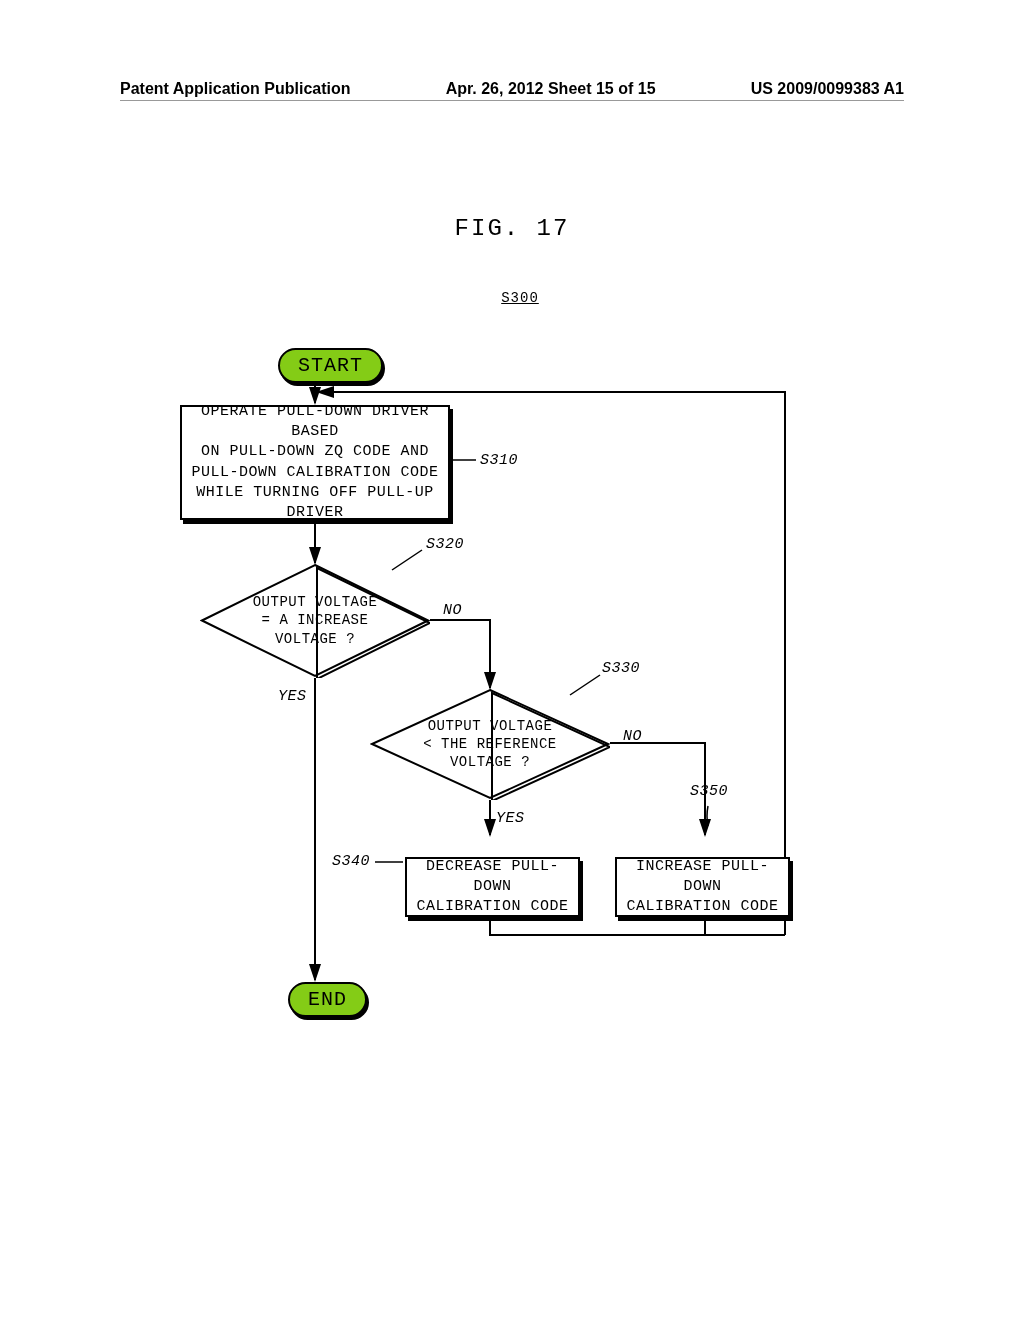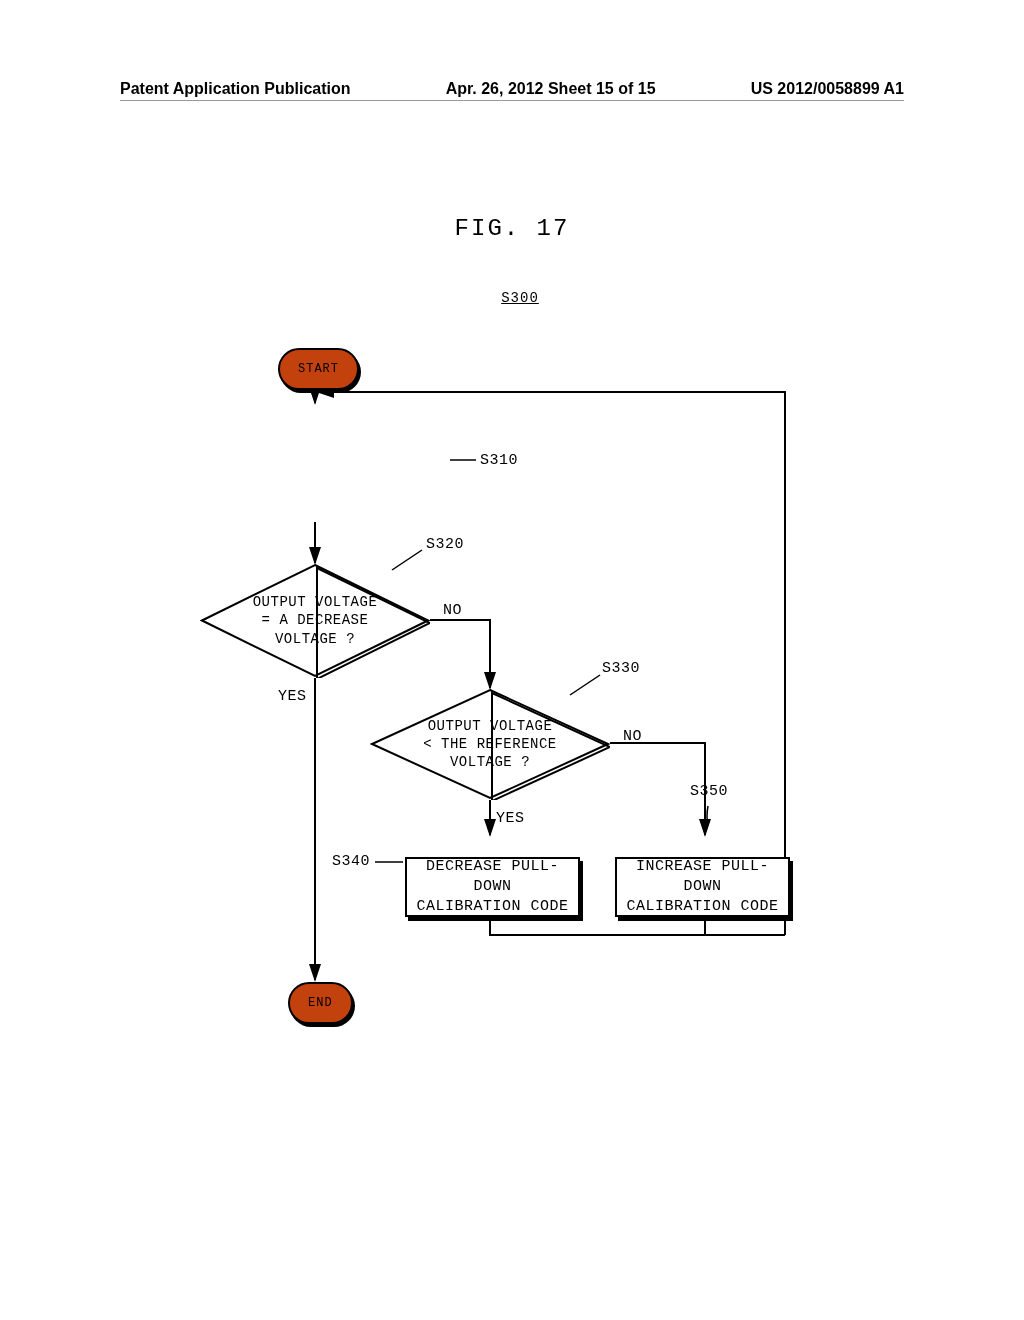--- a/index.html
+++ b/index.html
@@ -50,24 +50,24 @@
     top: 340px;
     left: 160px;
     width: 720px;
     height: 680px;
   }
   
   .terminator {
     position: absolute;
     border: 2px solid #000;
     border-radius: 999px;
-    padding: 12px 18px;
-    font-family: "Courier New", monospace;
-    font-size: 12px;
-    background: #c2410c;
+    padding: 4px 18px;
+    font-family: "Courier New", monospace;
+    font-size: 20px;
+    background: #84cc16;
     letter-spacing: 1px;
   }
   .term-shadow {
     box-shadow: 2px 3px 0 #000;
   }
   
   .process {
     position: absolute;
     border: 2px solid #000;
     background: #fff;
@@ -107,36 +107,37 @@
     line-height: 1.3;
     letter-spacing: 0.5px;
     z-index: 2;
   }
   
   .label {
     position: absolute;
     font-family: "Courier New", monospace;
     font-size: 15px;
     letter-spacing: 0.5px;
+    font-style: italic;
   }
   
   .connectors {
     position: absolute;
     top: 0; left: 0;
     width: 100%; height: 100%;
     pointer-events: none;
   }
 </style>
 </head>
 <body>
 
 <div class="header">
   <span>Patent Application Publication</span>
   <span>Apr. 26, 2012  Sheet 15 of 15</span>
-  <span>US 2012/0058899 A1</span>
+  <span>US 2009/0099383 A1</span>
 </div>
 
 <div class="fig-title">FIG. 17</div>
 <div class="fig-id">S300</div>
 
 <div class="flow">
 
   <svg class="connectors" viewBox="0 0 720 680">
     <defs>
       <marker id="arrow" markerWidth="10" markerHeight="10" refX="8" refY="3" orient="auto">
@@ -170,31 +171,40 @@
 
     <line x1="215" y1="522" x2="243" y2="522" stroke="#000" stroke-width="1.5"></line>
 
     <path d="M 548 466 Q 546 476 548 486" stroke="#000" stroke-width="1.5" fill="none"></path>
   </svg>
 
   <div class="terminator term-shadow" style="left:118px; top:8px;">
     <span>START</span>
   </div>
 
+  <div class="process" style="left:20px; top:65px; width:270px; height:115px;">
+    <div>
+      <span>OPERATE PULL-DOWN DRIVER BASED</span><br>
+      <span>ON PULL-DOWN ZQ CODE AND</span><br>
+      <span>PULL-DOWN CALIBRATION CODE</span><br>
+      <span>WHILE TURNING OFF PULL-UP</span><br>
+      <span>DRIVER</span>
+    </div>
+  </div>
   <div class="label" style="left:320px; top:112px;">S310</div>
 
   <div class="decision-wrap" style="left:40px; top:223px; width:230px; height:115px;">
     <div class="diamond">
       <svg viewBox="0 0 230 115" preserveAspectRatio="none">
         <polygon points="115,2 228,57.5 115,113 2,57.5" fill="#fff" stroke="#000" stroke-width="2"></polygon>
         <polygon points="117,5 230,60 117,116" fill="none" stroke="#000" stroke-width="2"></polygon>
       </svg>
       <div class="diamond-text">
         <span>OUTPUT VOLTAGE</span><br>
-        <span>= A DECREASE</span><br>
+        <span>= A INCREASE</span><br>
         <span>VOLTAGE ?</span>
       </div>
     </div>
   </div>
   <div class="label" style="left:266px; top:196px;text-align:right;">S320</div>
   <div class="label" style="left:283px; top:262px;">NO</div>
   <div class="label" style="left:118px; top:348px;">YES</div>
 
   <div class="decision-wrap" style="left:210px; top:348px; width:240px; height:112px;">
     <div class="diamond">

